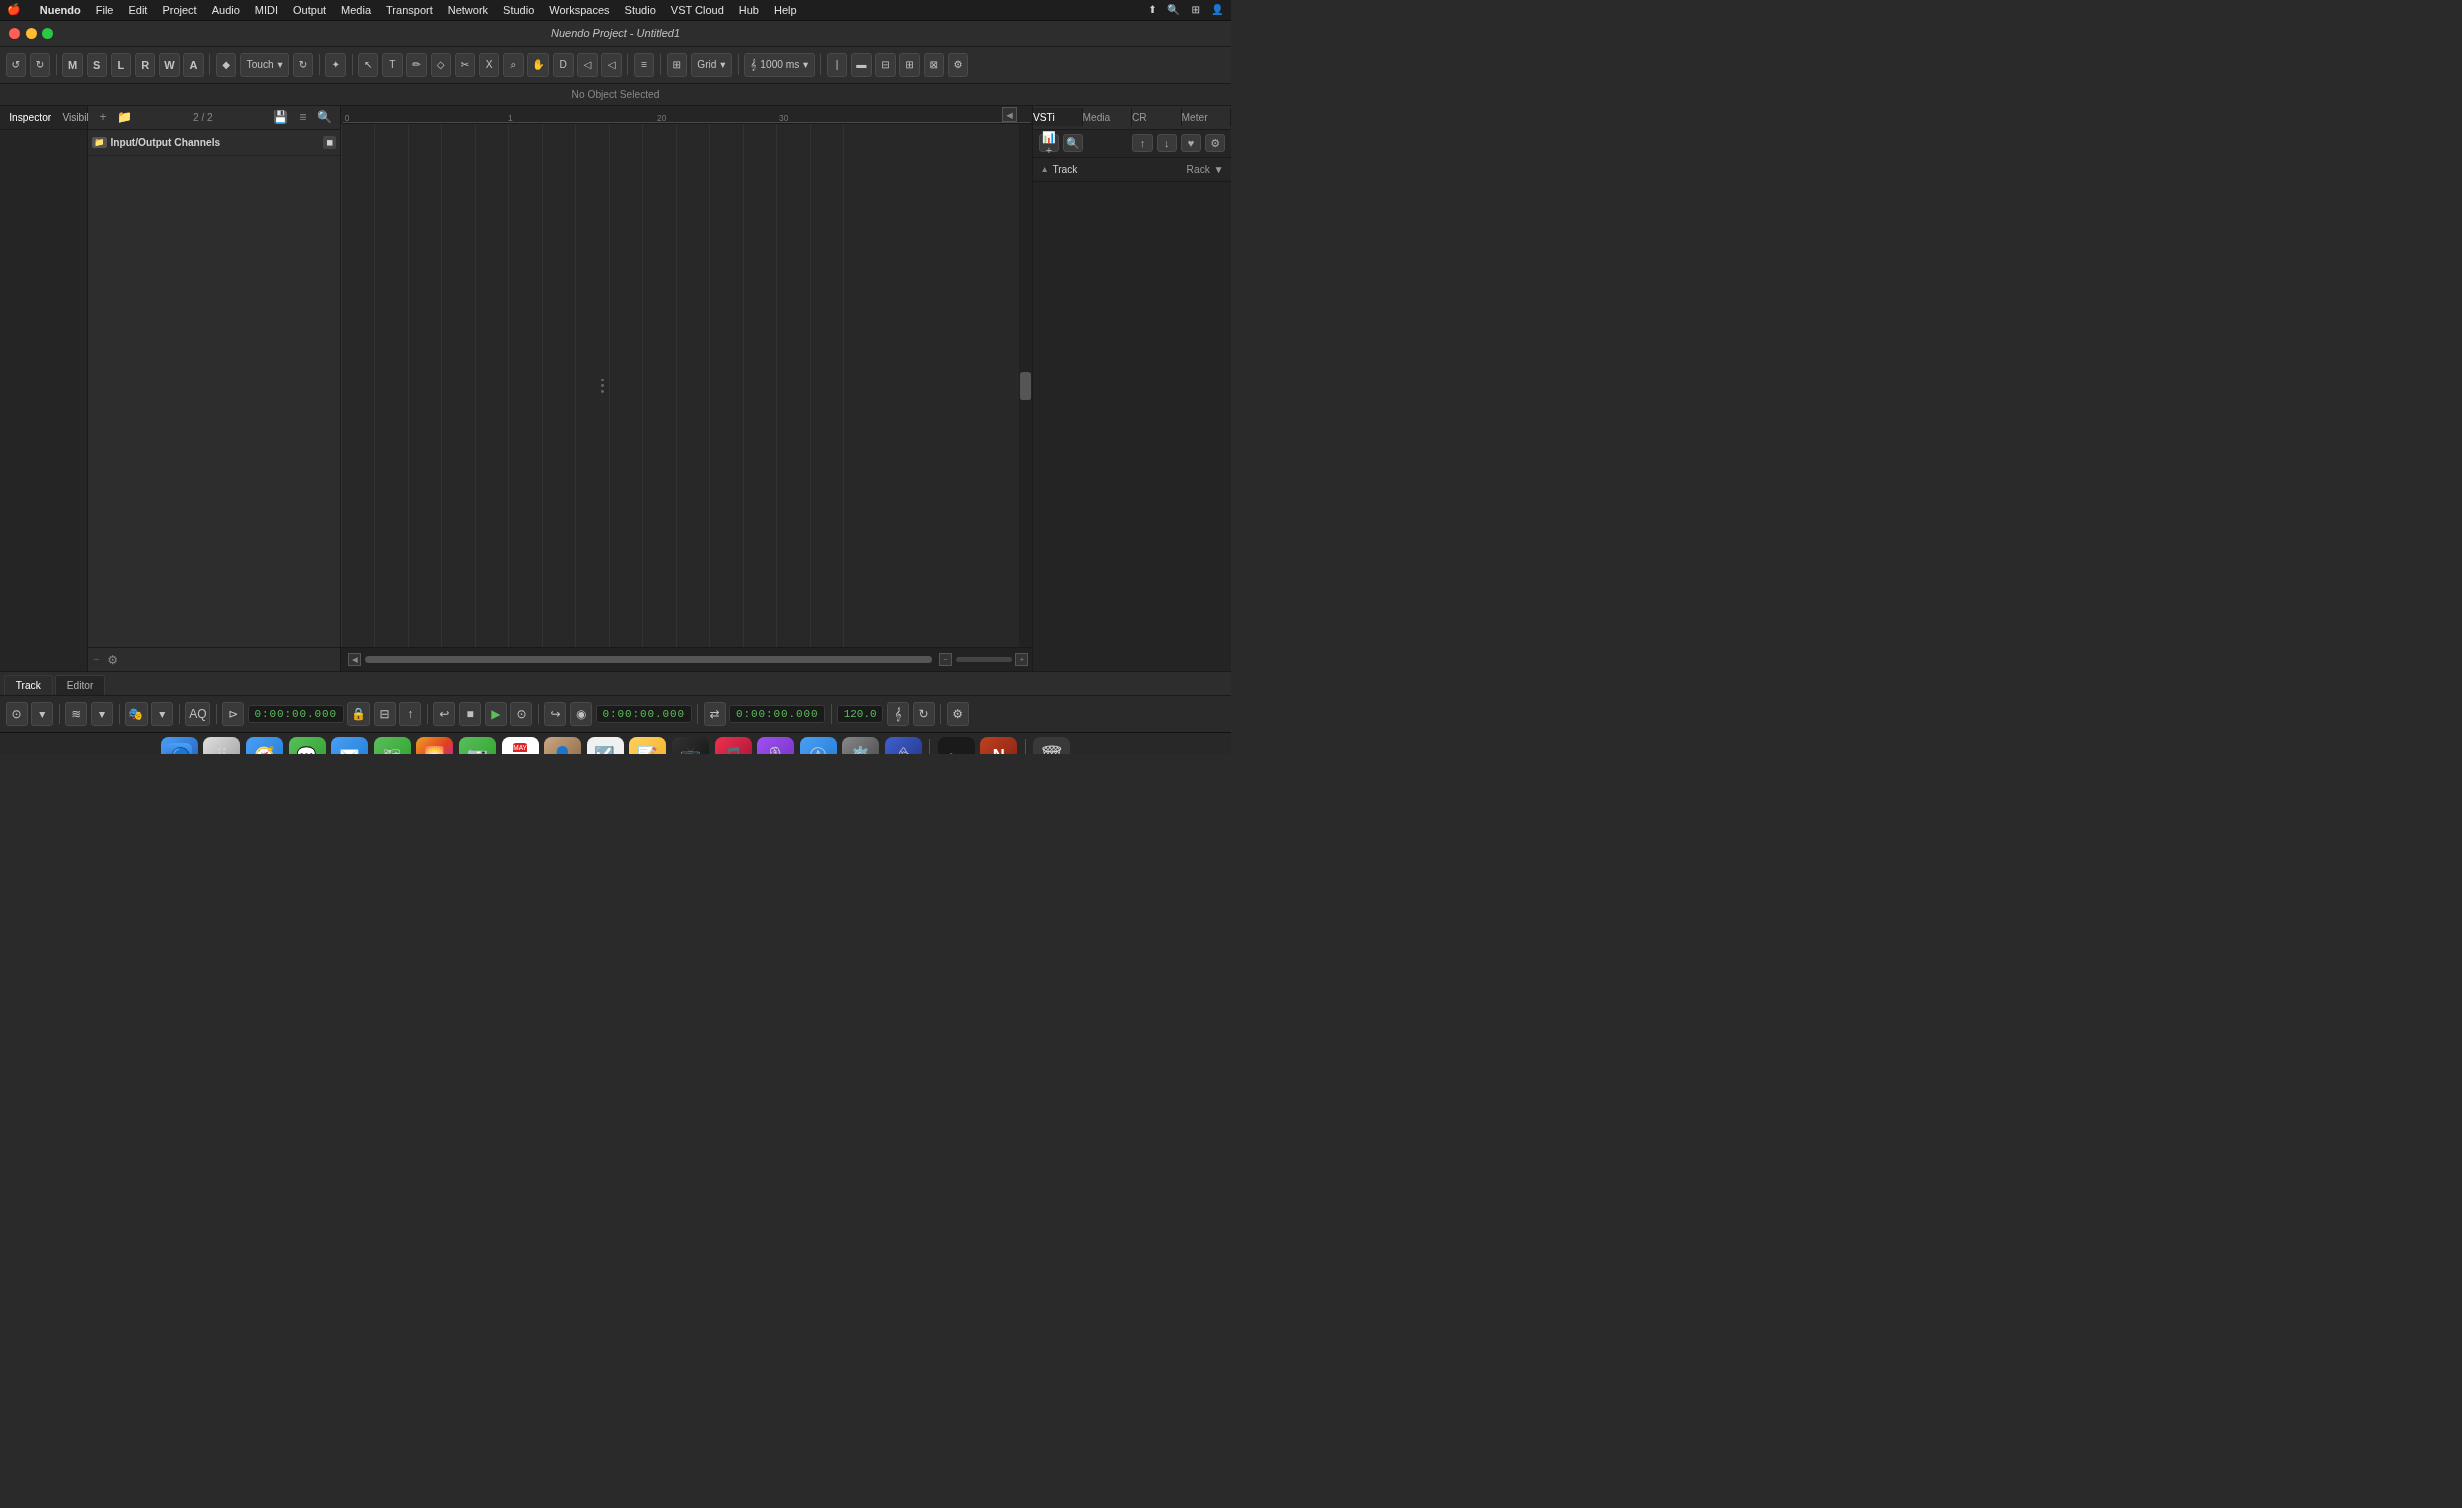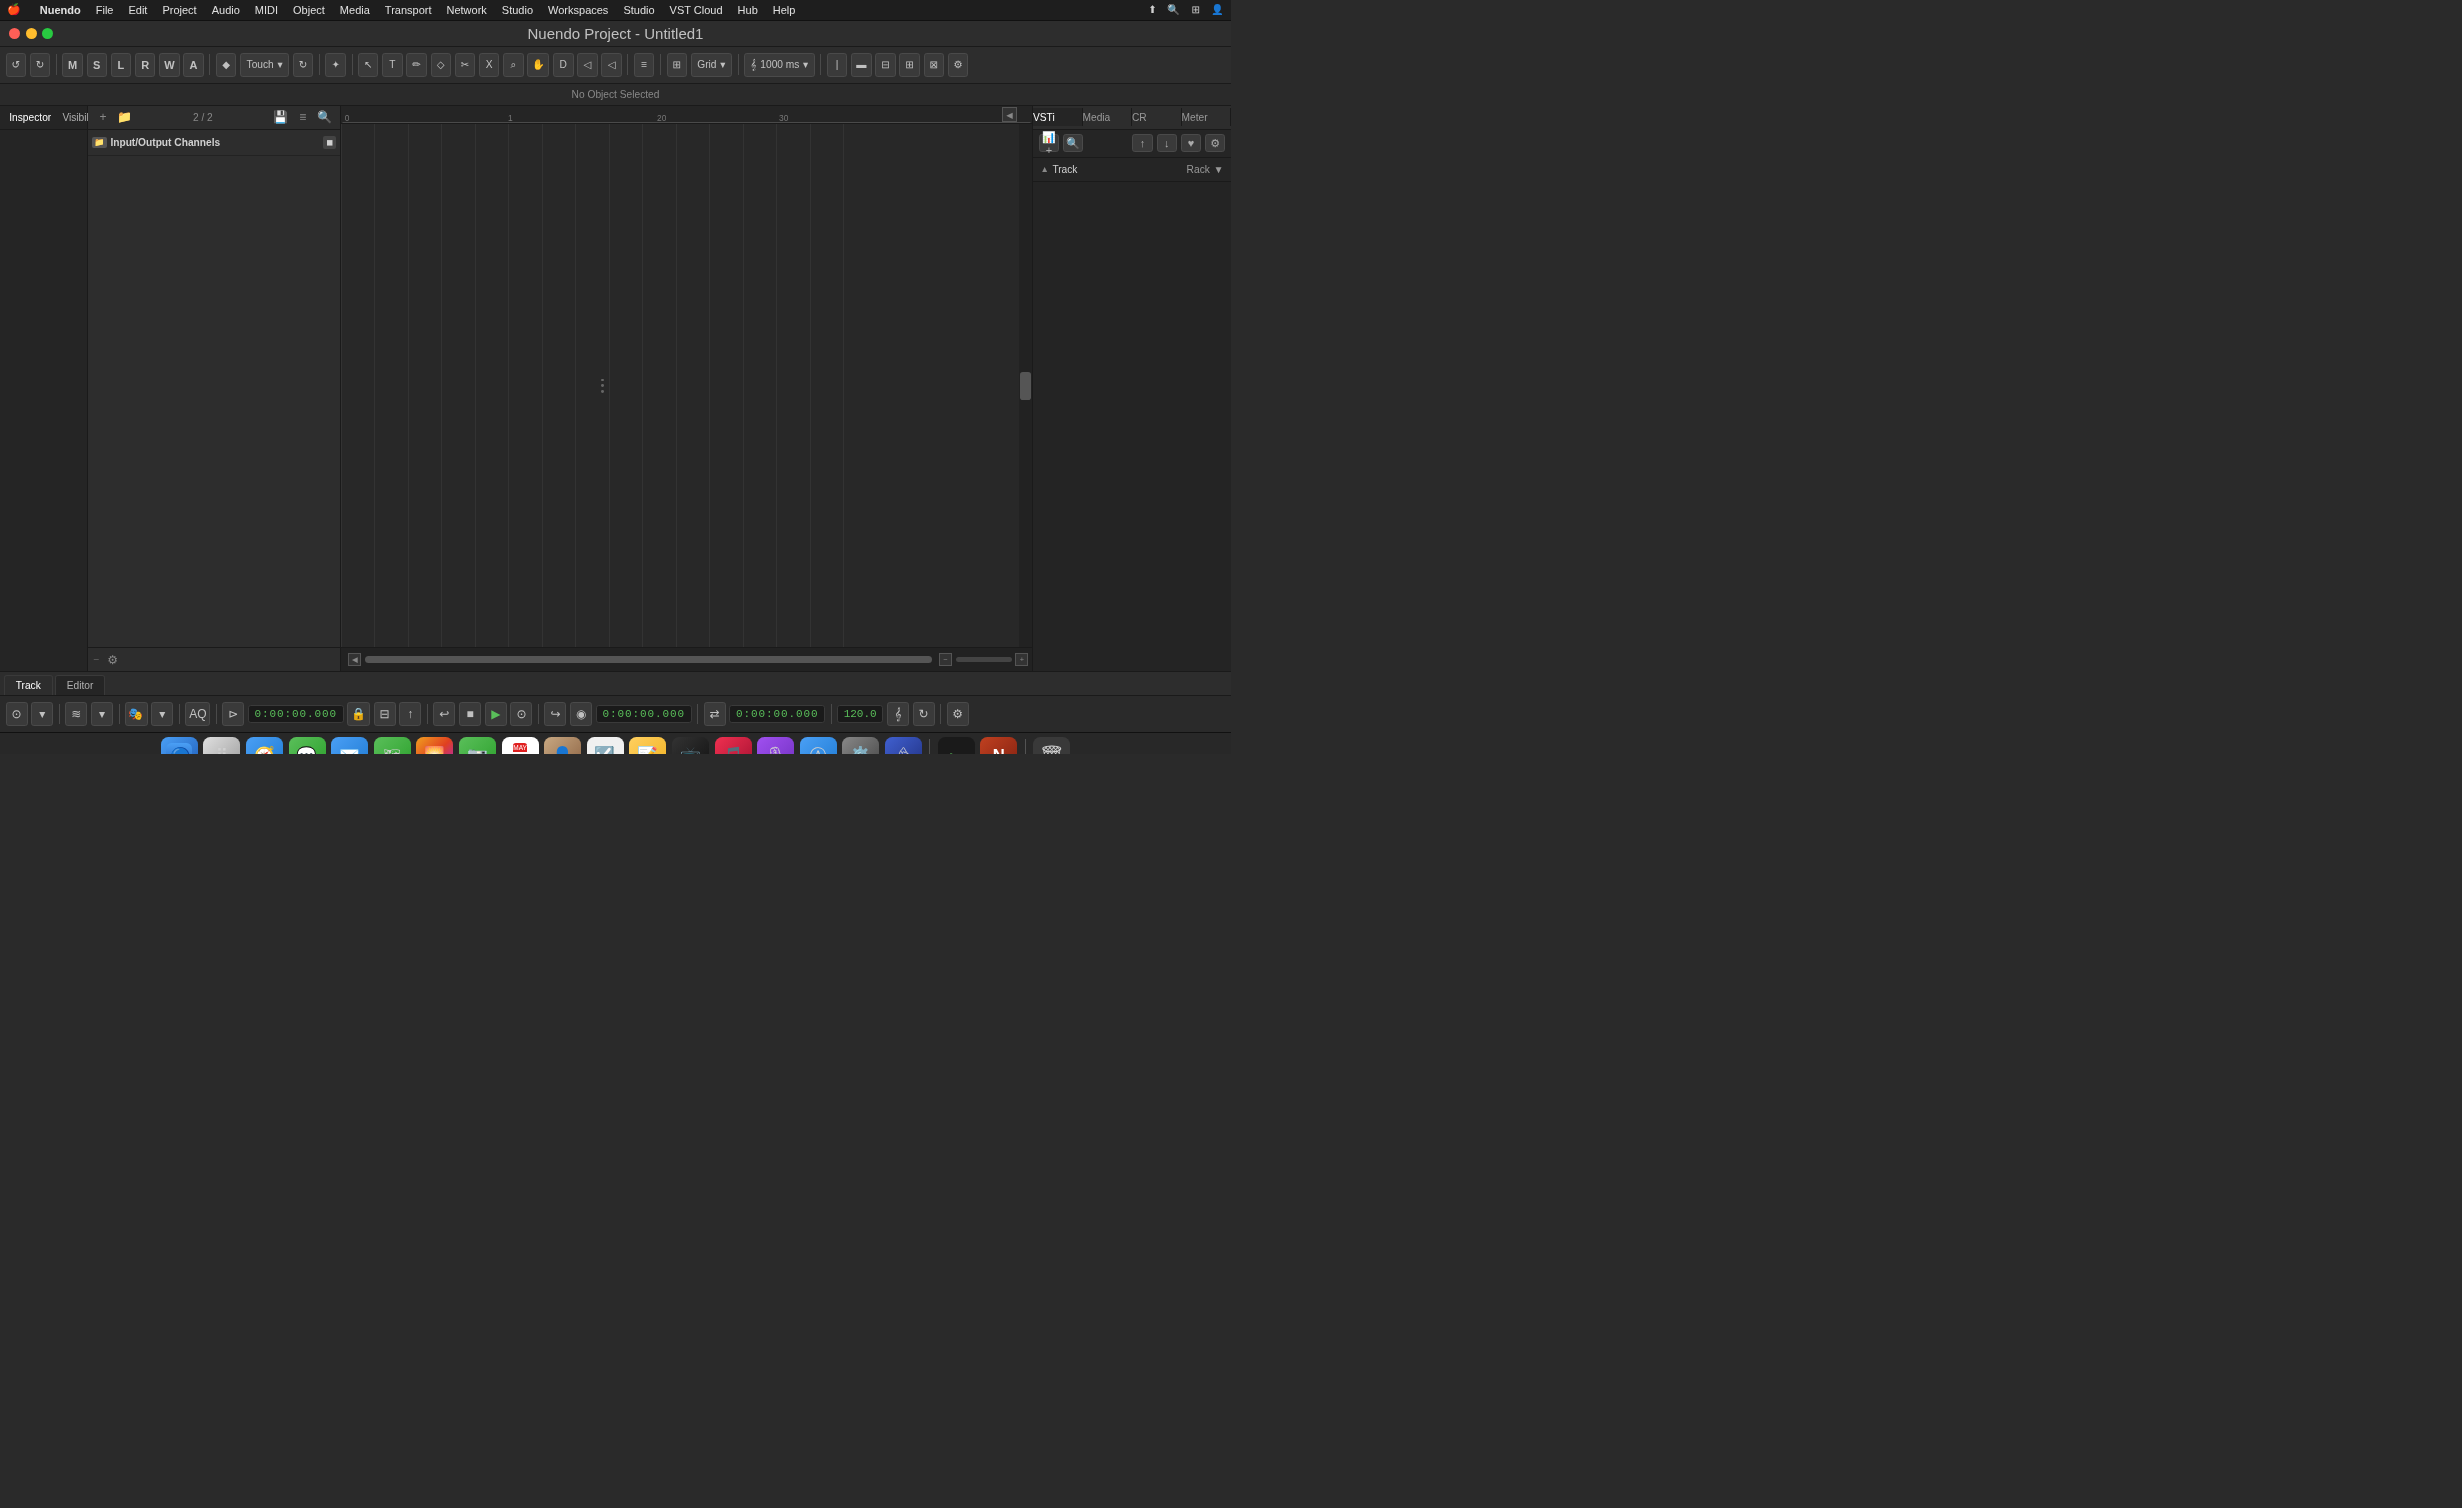--- a/index.html
+++ b/index.html
@@ -58,21 +58,21 @@
       gap: 5.6px;
     }
     .tb-btn {
       width: 11px; height: 11px;
       border-radius: 50%;
       display: inline-block;
     }
     .tb-close { background: #ff5f57; }
     .tb-min { background: #ffbd2e; }
     .tb-max { background: #28ca41; }
-    .titlebar-title { font-size: 15px; color: #c0c0c0; }
+    .titlebar-title { font-size: 11px; color: #c0c0c0; font-style: italic; }
 
     
     .toolbar {
       height: 37px;
       background: #2d2d2d;
       display: flex;
       align-items: center;
       padding: 0 5.6px;
       gap: 3.7px;
       border-bottom: 0.9px solid #1a1a1a;
@@ -495,21 +495,21 @@
 <body>
 
 <div class="menubar">
   <span class="menubar-item menubar-apple">🍎</span>
   <span class="menubar-item bold">Nuendo</span>
   <span class="menubar-item">File</span>
   <span class="menubar-item">Edit</span>
   <span class="menubar-item">Project</span>
   <span class="menubar-item">Audio</span>
   <span class="menubar-item">MIDI</span>
-  <span class="menubar-item">Object</span>
+  <span class="menubar-item">Output</span>
   <span class="menubar-item">Media</span>
   <span class="menubar-item">Transport</span>
   <span class="menubar-item">Network</span>
   <span class="menubar-item">Studio</span>
   <span class="menubar-item">Workspaces</span>
   <span class="menubar-item">Studio</span>
   <span class="menubar-item">VST Cloud</span>
   <span class="menubar-item">Hub</span>
   <span class="menubar-item">Help</span>
   <div class="menubar-right">

